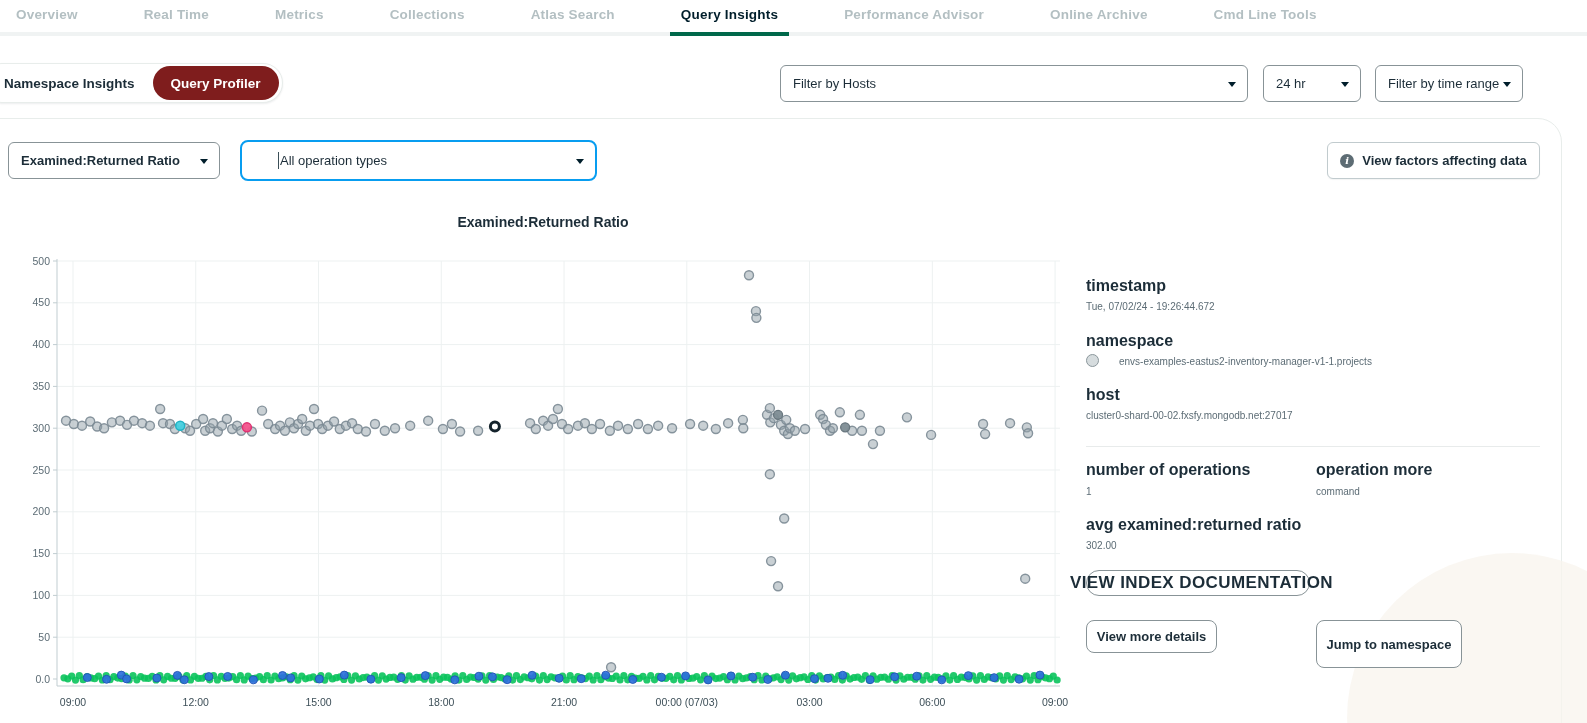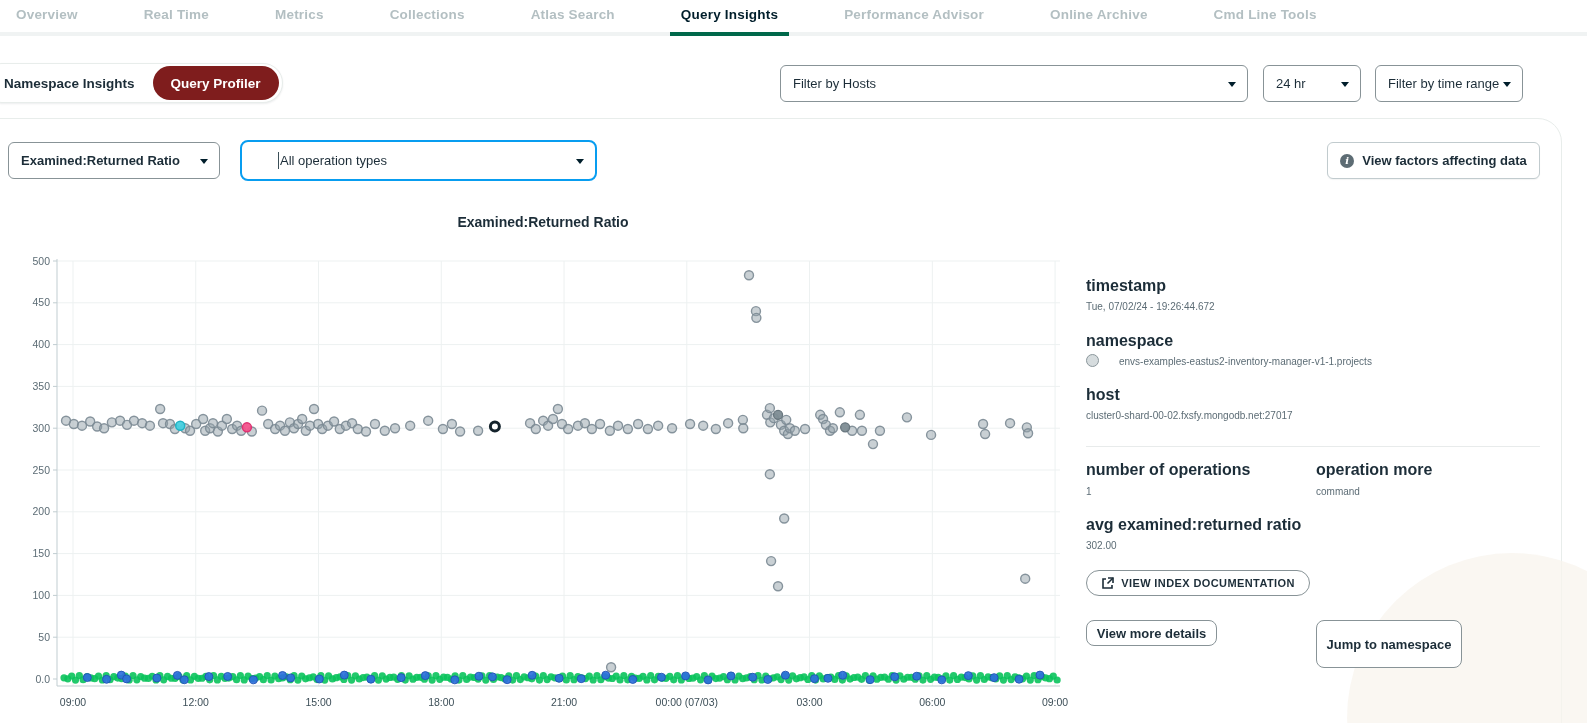--- a/index.html
+++ b/index.html
@@ -63,22 +63,22 @@
   .panel { position:absolute; z-index:4; }
   .plabel { font-size:16px; font-weight:700; color:#1c2d38; white-space:nowrap; }
   .pvalue { font-size:10px; color:#5c6c75; white-space:nowrap; }
   .ns-row { display:flex; align-items:flex-end; gap:20px; }
   .ns-dot { width:13px; height:13px; border-radius:50%; background:#d6dcde;
     border:1.5px solid #8b979c; flex:0 0 auto; }
   .pdivider { position:absolute; left:1086px; top:446px; width:454px; height:1px;
     background:#e8ebeb; z-index:4; }
 
   #btn-viewdocs { left:1086px; top:570px; width:224px; height:26px; border-radius:13px;
-    font-size:11px; font-weight:700; letter-spacing:.4px; gap:7px; color:#1c2d38; }
-  #btn-more { left:1086px; top:620px; width:131px; height:26px; border-radius:8px; font-weight:600; }
+    font-size:17px; font-weight:700; letter-spacing:.4px; gap:7px; color:#1c2d38; }
+  #btn-more { left:1086px; top:620px; width:131px; height:33px; border-radius:8px; font-weight:600; }
   #btn-jump { left:1316px; top:620px; width:146px; height:48px; border-radius:8px; font-weight:600; }
 
   .corner-deco { position:absolute; right:-90px; bottom:-160px; width:330px; height:330px;
     border-radius:50%; background:#f8f4ee; opacity:.75; z-index:2; }
 </style>
 </head>
 <body>
 
 <nav class="topnav">
   <span class="tab">Overview</span>

